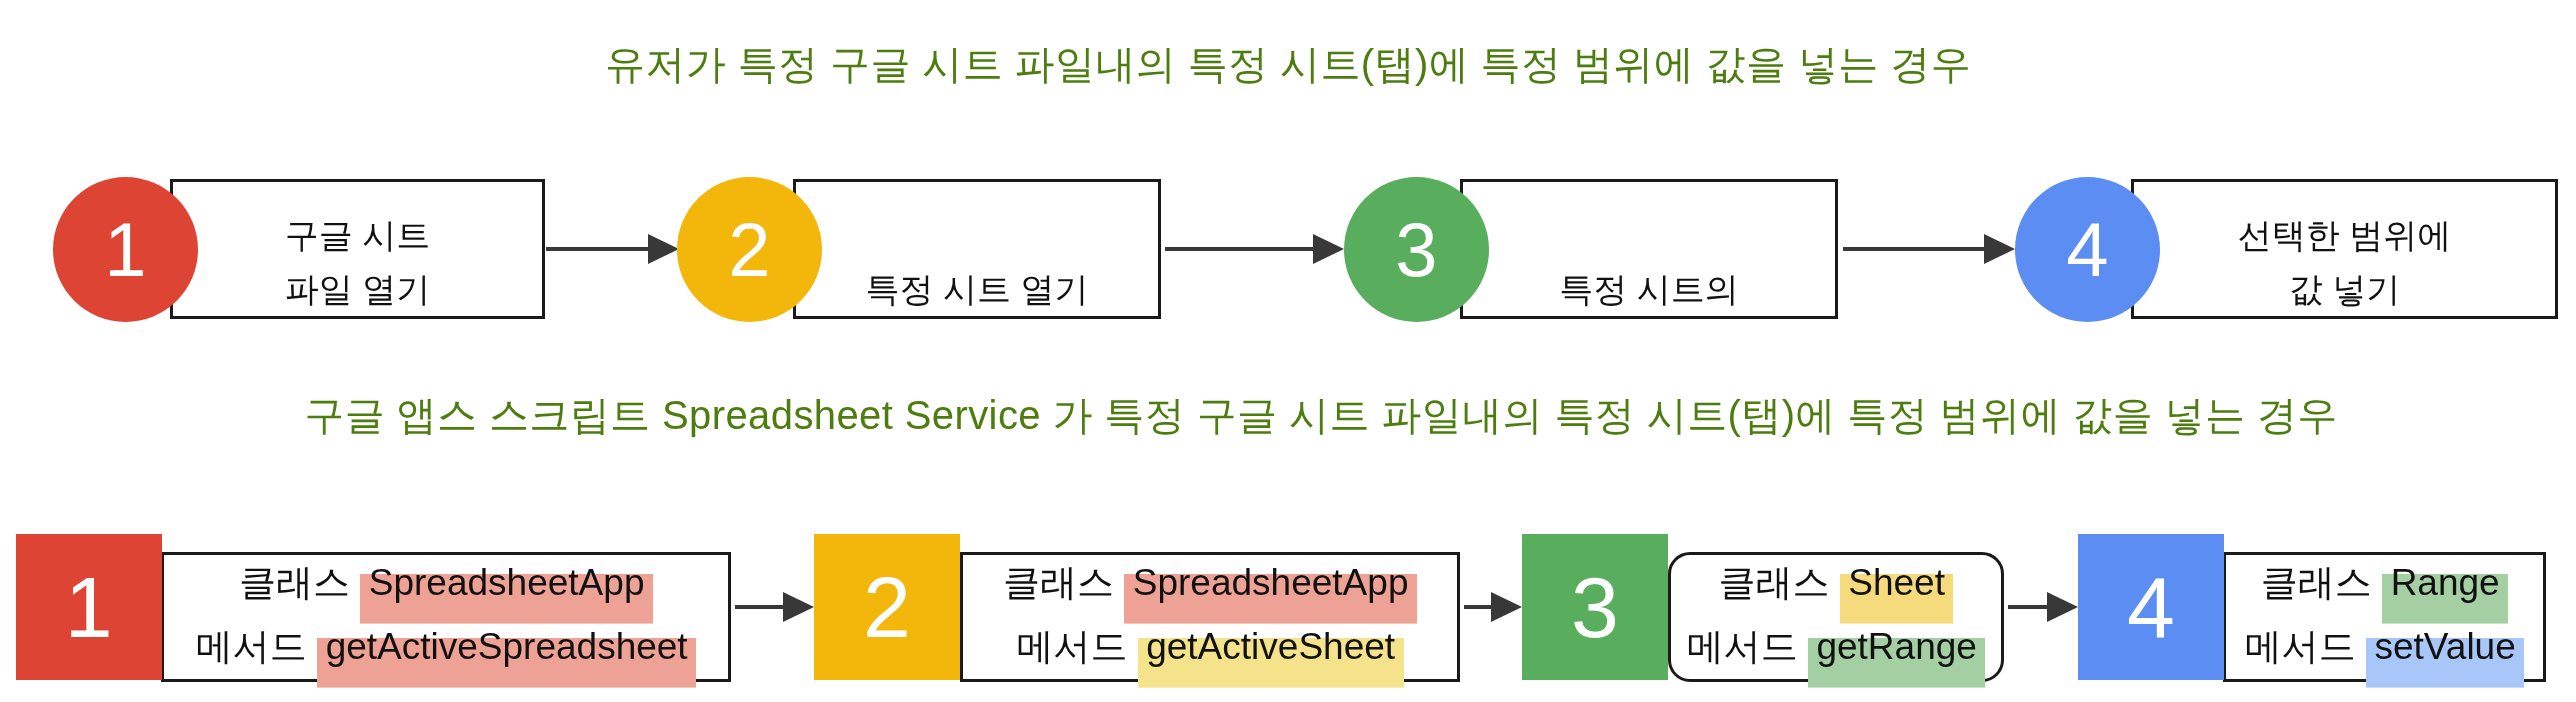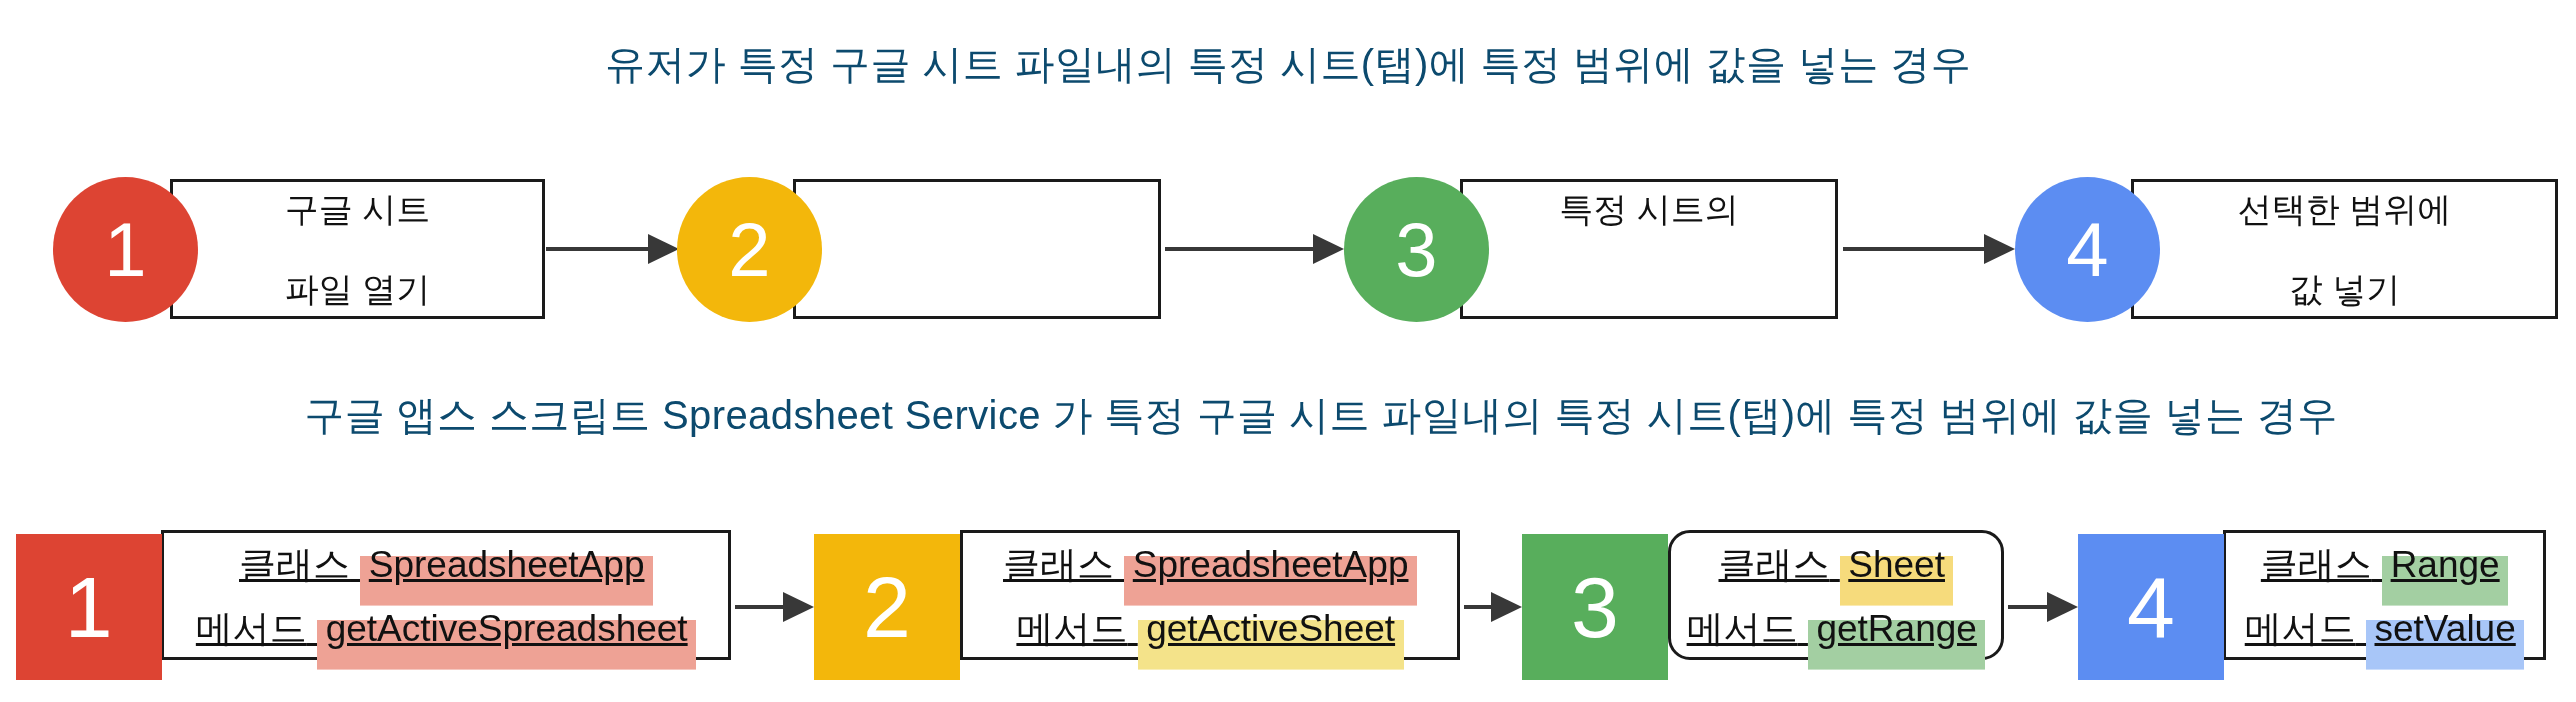--- a/index.html
+++ b/index.html
@@ -13,44 +13,44 @@
     width: 2576px;
     height: 703px;
     background: #ffffff;
     overflow: hidden;
   }
   .title {
     position: absolute;
     left: 0;
     width: 100%;
     text-align: center;
-    color: #0c4a6e;
+    color: #4d7c0f;
     font-size: 40px;
     letter-spacing: 0.4px;
     white-space: nowrap;
   }
   .title-1 { top: 37px; }
   .title-2 { top: 388px; margin-left: 33px; }
 
   
   .box {
     position: absolute;
     box-sizing: border-box;
     background: #ffffff;
     border: 3.5px solid #1a1a1a;
     display: flex;
     flex-direction: column;
     align-items: center;
-    justify-content: space-between;
+    justify-content: flex-end;
     z-index: 1;
     color: #111111;
   }
   .r1box { top: 179px; height: 140px; font-size: 34px; }
   .r1box .boxline { line-height: 54px; text-align: center; white-space: nowrap; }
-  .r2box { top: 530px; height: 130px; font-size: 37px; text-decoration: underline; }
+  .r2box { top: 552px; height: 130px; font-size: 37px; }
   .r2box .codeline { line-height: 64px; text-align: center; white-space: nowrap; }
 
   
   .circle {
     position: absolute;
     top: 177px;
     width: 145px;
     height: 145px;
     border-radius: 50%;
     z-index: 2;
@@ -118,20 +118,21 @@
   </div>
   <div class="circle" style="left: 53px; background-color: rgb(221, 68, 51);">
     <span>1</span>
   </div>
 
   <div class="arrow r1arrow" style="left:546px; width:103px;">
       <span class="ah"></span>
     </div>
 
   <div class="box r1box" style="left:793px; width:368px;">
+    <div class="boxline">특정 시트 열기</div>
   </div>
   <div class="circle" style="left: 677px; background-color: rgb(243, 183, 11);">
     <span>2</span>
   </div>
 
   <div class="arrow r1arrow" style="left:1165px; width:149px;">
       <span class="ah"></span>
     </div>
 
   <div class="box r1box" style="left:1460px; width:378px;">

